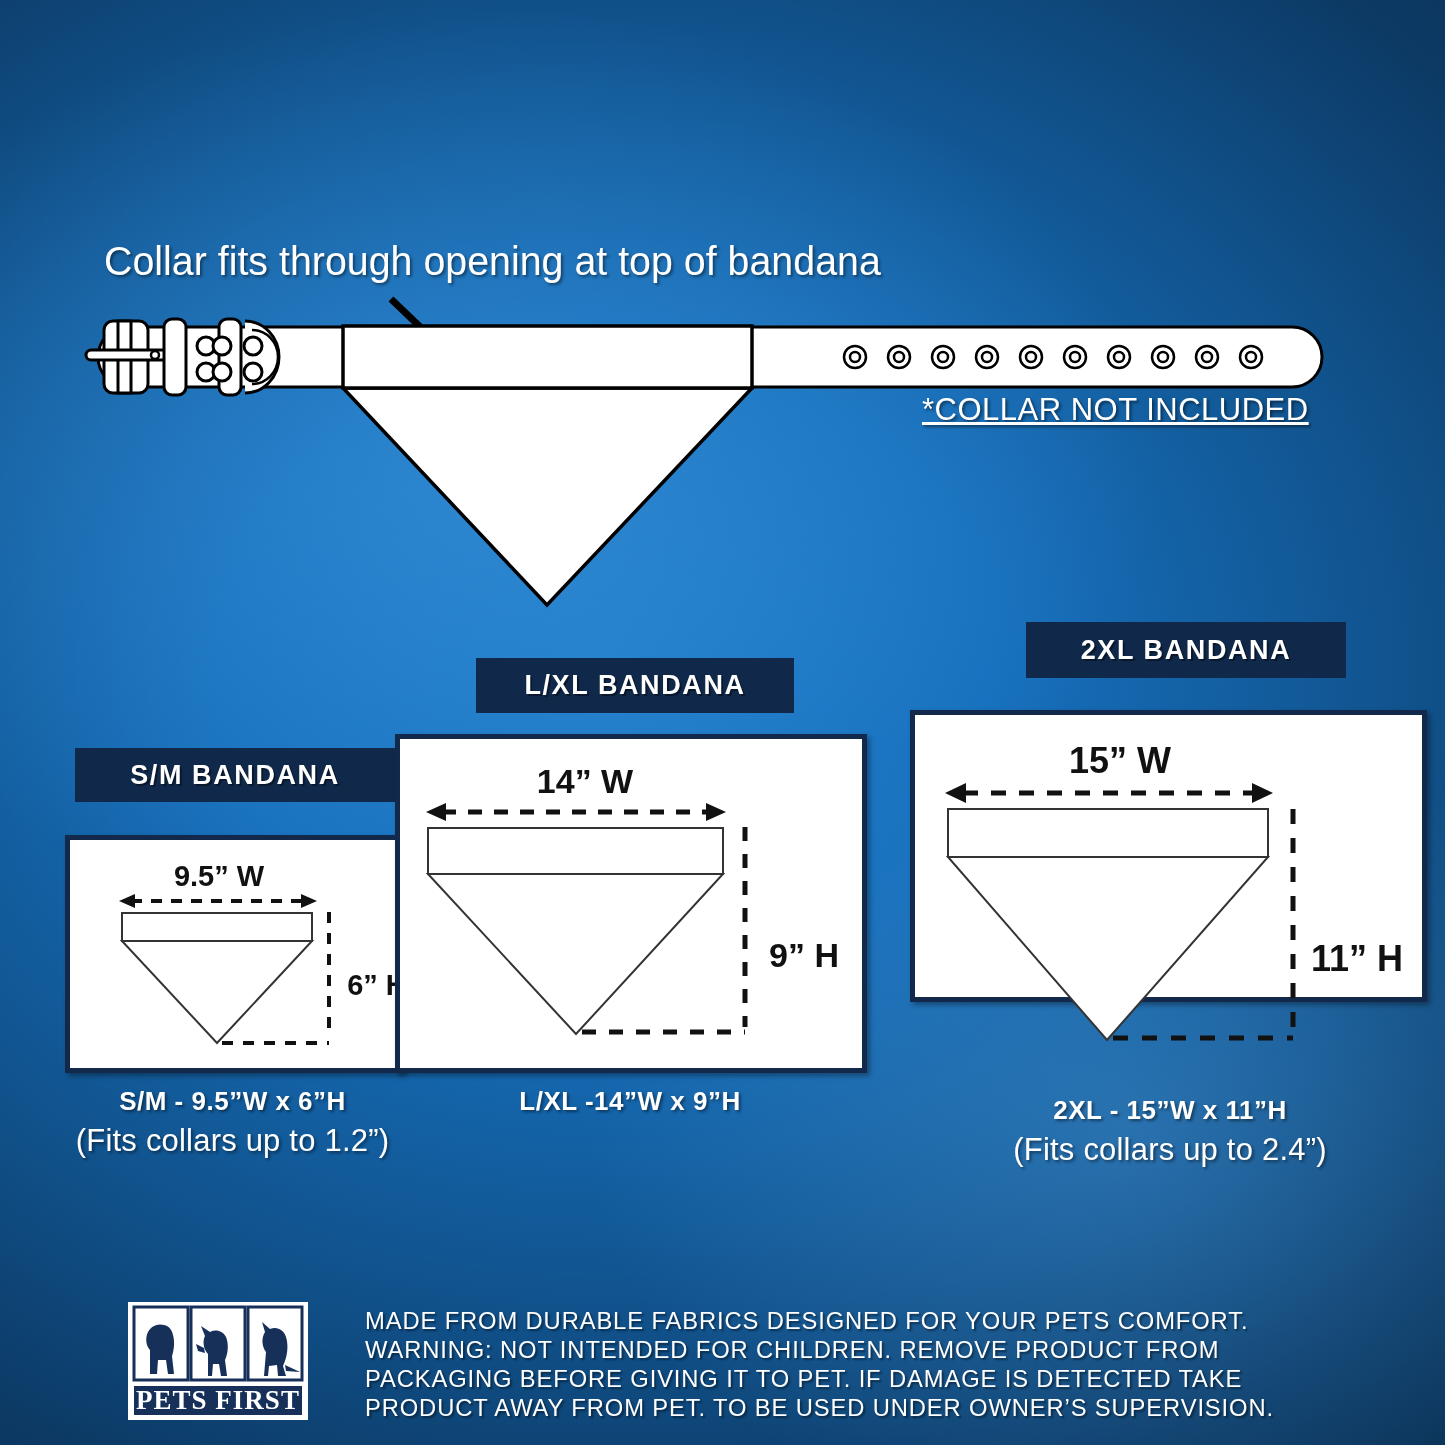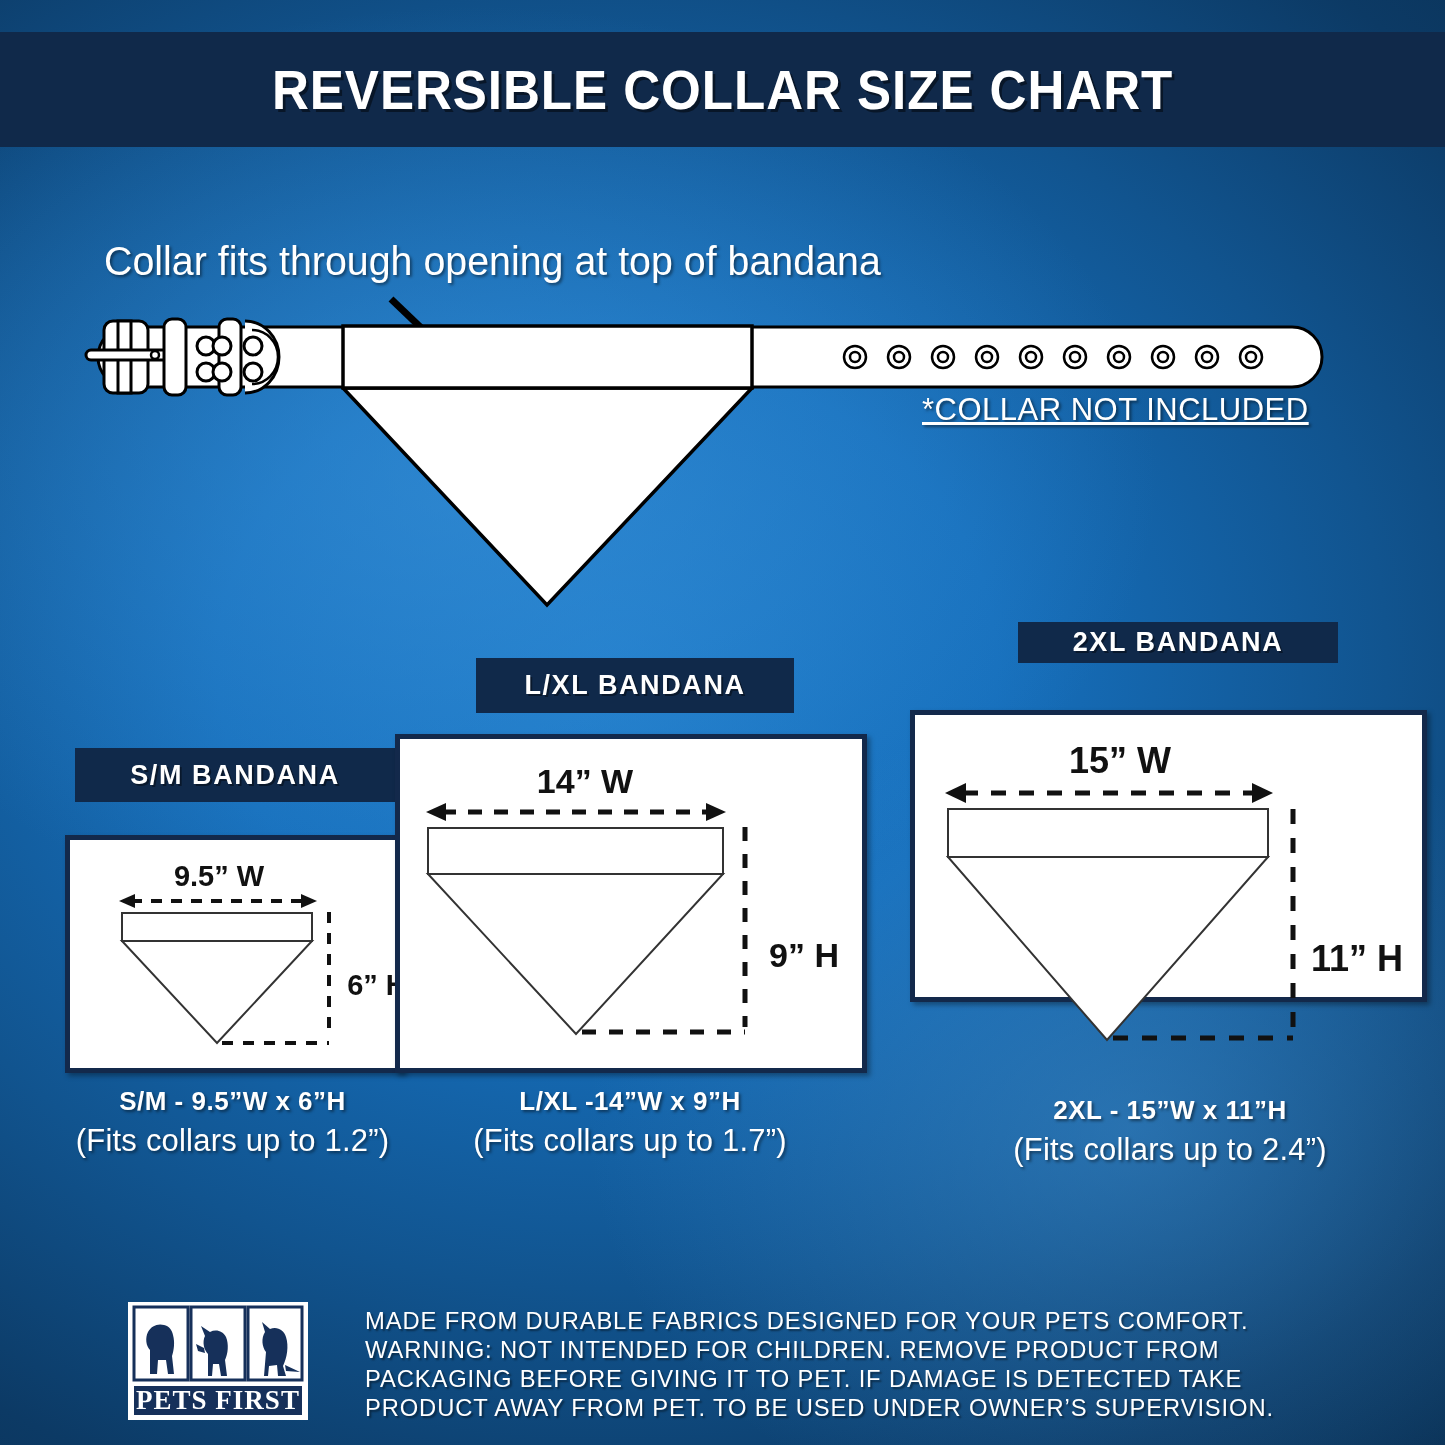--- a/index.html
+++ b/index.html
@@ -106,23 +106,20 @@
     transform-origin:left top;
     text-shadow:2px 2px 2px rgba(0,0,0,0.45);
     white-space:nowrap;
   }
 </style>
 </head>
 <body>
 
 <div id="root">
 
-  <div class="title-band">
-    <div class="title-text">REVERSIBLE COLLAR SIZE CHART</div>
-  </div>
 
   <div class="callout">Collar fits through opening at top of bandana</div>
 
   <svg class="collar-svg" width="1445" height="460" viewBox="0 0 1445 460">
 
     <g>
       <line x1="391" y1="119" x2="460" y2="185" stroke="#000" stroke-width="7"></line>
       <polygon points="470,196 441,186 456,170" fill="#000"></polygon>
     </g>
 
@@ -218,26 +215,25 @@
         <polygon points="326,73 306,64 306,82" fill="#111"></polygon>
         <rect x="28" y="89" width="295" height="46" fill="#fff" stroke="#333" stroke-width="2"></rect>
         <polygon points="28,135 323,135 176,295" fill="#fff" stroke="#333" stroke-width="2"></polygon>
         <line x1="345" y1="88" x2="345" y2="288" stroke="#111" stroke-width="5" stroke-dasharray="14,13"></line>
         <line x1="182" y1="293" x2="345" y2="293" stroke="#111" stroke-width="5" stroke-dasharray="14,13"></line>
         <text x="404" y="228" font-family="Liberation Sans, sans-serif" font-size="34" font-weight="bold" fill="#111" text-anchor="middle">9” H</text>
       </svg>
     </div>
     <div class="caption" style="left:0; top:428px;">
       <span class="line1">L/XL -14”W x 9”H</span>
-      <span class="line2">(Fits collars up to 1.7”)</span>
     </div>
   </div>
 
   <div class="panel" style="left:900px; top:622px; width:540px; height:566px;">
-    <div class="panel-label" style="left:118px; top:0px; width:320px; height:41px;">2XL BANDANA</div>
+    <div class="panel-label" style="left:126px; top:0px; width:320px; height:56px;">2XL BANDANA</div>
     <div class="panel-card" style="left:10px; top:88px; width:517px; height:292px;">
       <svg width="507" height="362" viewBox="0 0 507 362">
         <text x="205" y="58" font-family="Liberation Sans, sans-serif" font-size="36" font-weight="bold" fill="#111" text-anchor="middle">15” W</text>
         <line x1="48" y1="78" x2="340" y2="78" stroke="#111" stroke-width="5" stroke-dasharray="15,13"></line>
         <polygon points="30,78 51,68 51,88" fill="#111"></polygon>
         <polygon points="358,78 337,68 337,88" fill="#111"></polygon>
         <rect x="33" y="94" width="320" height="48" fill="#fff" stroke="#333" stroke-width="2"></rect>
         <polygon points="33,142 353,142 192,325" fill="#fff" stroke="#333" stroke-width="2"></polygon>
         <line x1="378" y1="94" x2="378" y2="318" stroke="#111" stroke-width="5" stroke-dasharray="15,14"></line>
         <line x1="198" y1="323" x2="378" y2="323" stroke="#111" stroke-width="5" stroke-dasharray="15,14"></line>

